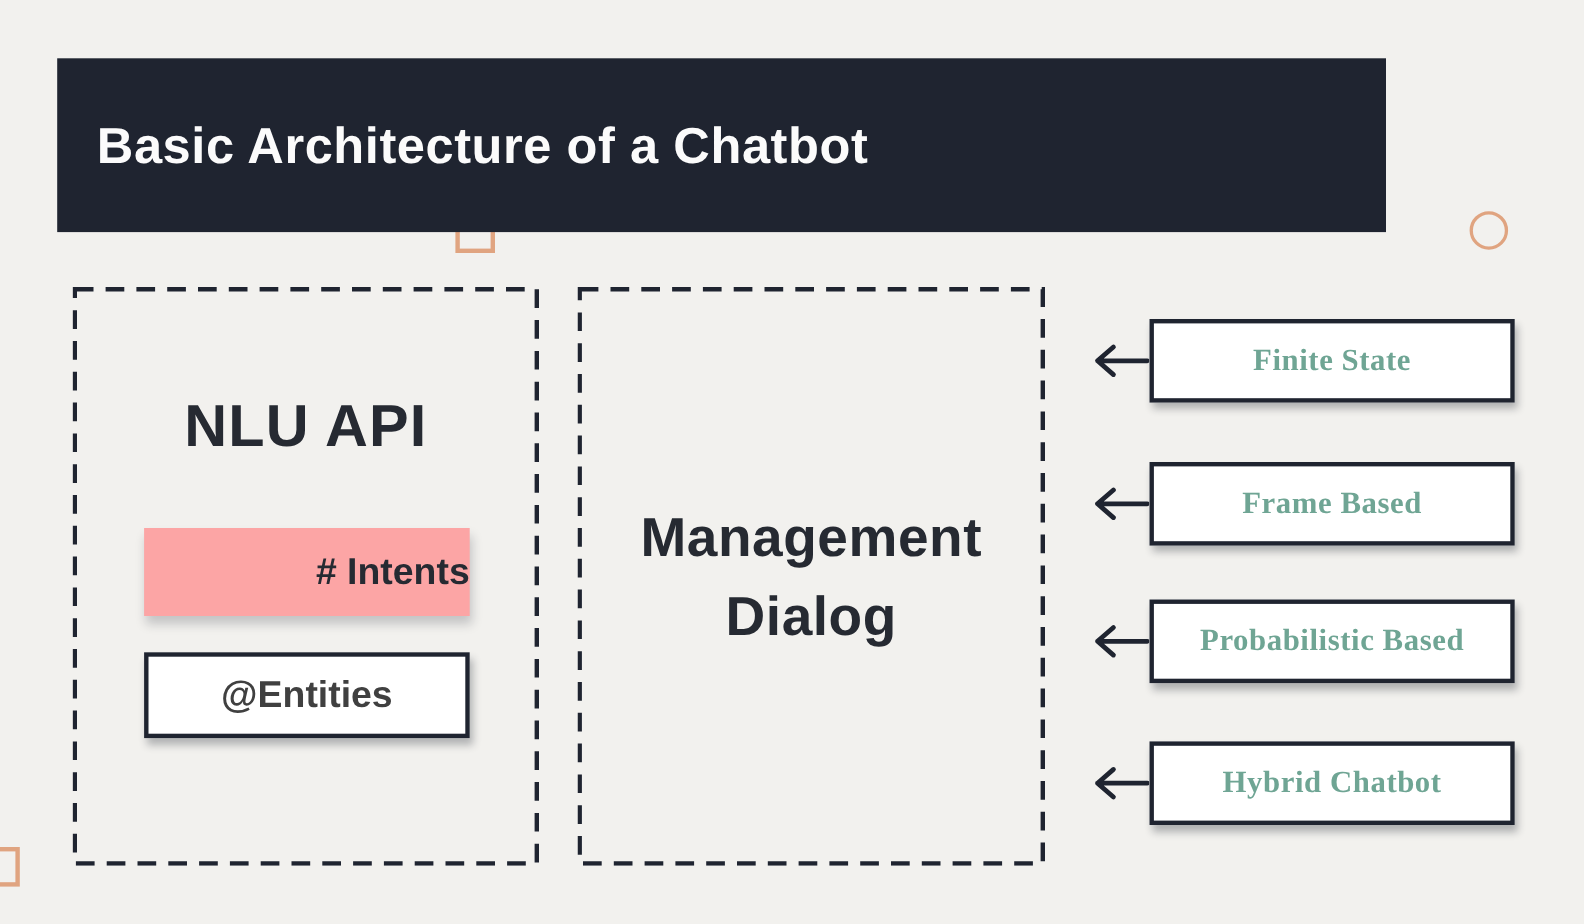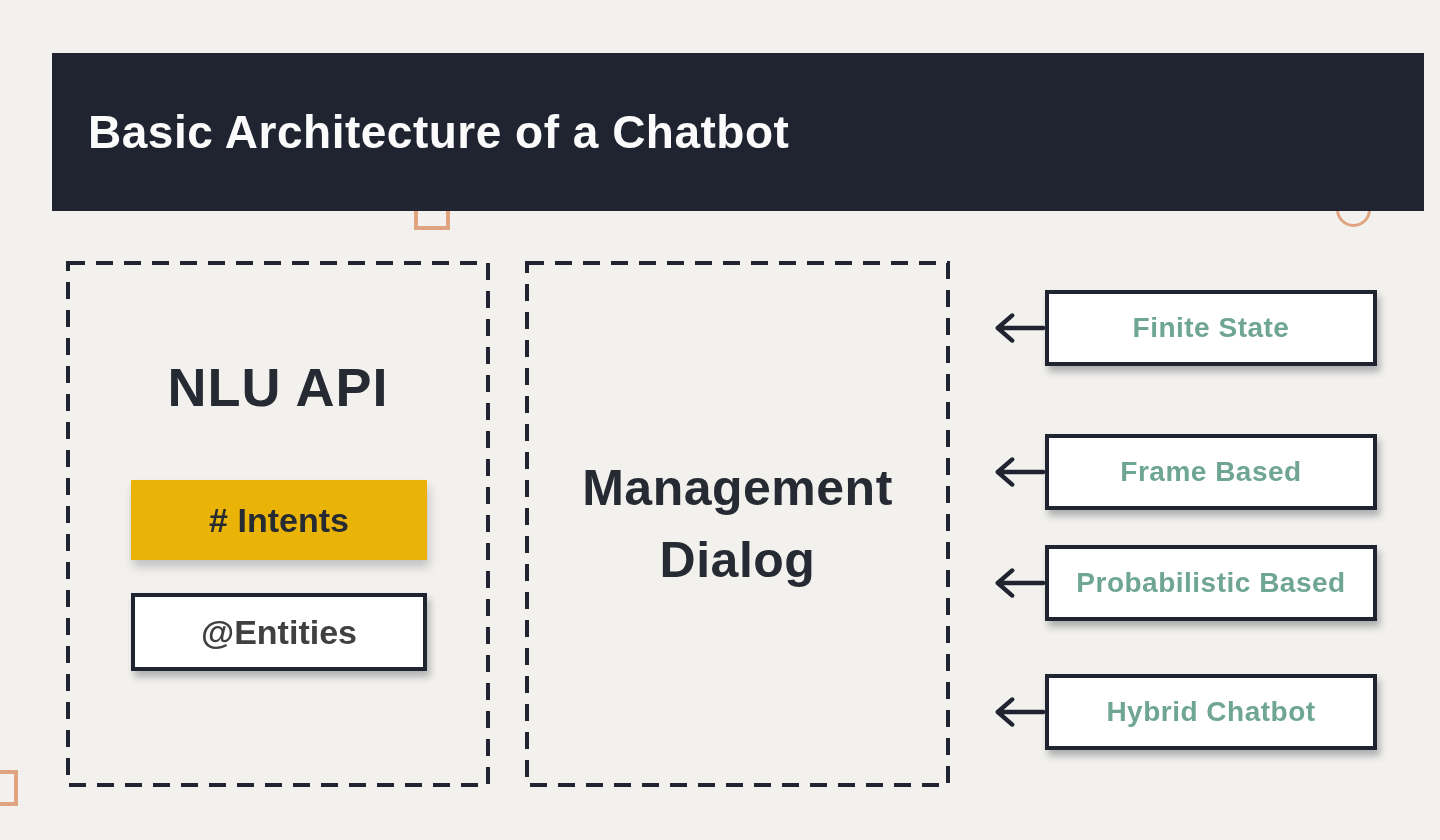--- a/index.html
+++ b/index.html
@@ -10,21 +10,21 @@
     height: 840px;
     overflow: hidden;
     background: #F2F1EE;
     font-family: "Liberation Sans", "DejaVu Sans", sans-serif;
   }
 
   
   .title-bar {
     position: absolute;
     left: 52px; top: 53px;
-    width: 1372px; height: 158px;
+    width: 1208px; height: 158px;
     background: #1F2430;
     z-index: 2;
     display: flex;
     align-items: center;
   }
   .title-bar .page-title {
     margin: 0 0 0 36px;
     font-size: 46px;
     font-weight: bold;
     color: #FBFBFB;
@@ -72,22 +72,22 @@
     font-size: 54px;
     font-weight: bold;
     color: #262A32;
     letter-spacing: 1px;
   }
 
   .intents-box {
     position: absolute;
     left: 131px; top: 480px;
     width: 296px; height: 80px;
-    background: #eab308;
-    display: flex; align-items: center; justify-content: center;
+    background: #fca5a5;
+    display: flex; align-items: center; justify-content: flex-end;
     box-shadow: 2px 7px 9px rgba(31,36,48,0.22);
     font-size: 34px; font-weight: bold; color: #262A32;
   }
   .entities-box {
     position: absolute;
     left: 131px; top: 593px;
     width: 296px; height: 78px;
     background: #FFFFFF;
     border: 4px solid #1F2430;
     display: flex; align-items: center; justify-content: center;
@@ -108,20 +108,21 @@
   }
   .dialog-title span { display: block; }
 
   
   .approach-row {
     position: absolute;
     left: 991px;
     width: 386px; height: 76px;
     display: flex;
     align-items: center;
+    font-family: Liberation Serif, serif;
   }
   .approach-row .arrow { flex: 0 0 54px; height: 34px; }
   .approach-row .arrow path {
     fill: none;
     stroke: #1F2430;
     stroke-width: 4.5;
     stroke-linecap: round;
     stroke-linejoin: round;
   }
   .approach-box {
@@ -129,21 +130,21 @@
     height: 76px;
     background: #FFFFFF;
     border: 4px solid #1F2430;
     display: flex; align-items: center; justify-content: center;
     box-shadow: 3px 6px 7px rgba(31,36,48,0.32);
     font-size: 28px; font-weight: bold; color: #6FA594;
     letter-spacing: 0.5px;
     white-space: nowrap;
   }
   .row-1 { top: 290px; }
-  .row-2 { top: 434px; justify-content: flex-end; }
+  .row-2 { top: 420px; justify-content: flex-end; }
   .row-3 { top: 545px; }
   .row-4 { top: 674px; }
 </style>
 </head>
 <body>
 
 <div class="canvas">
 
   <div class="decor-square-top"></div>
 

